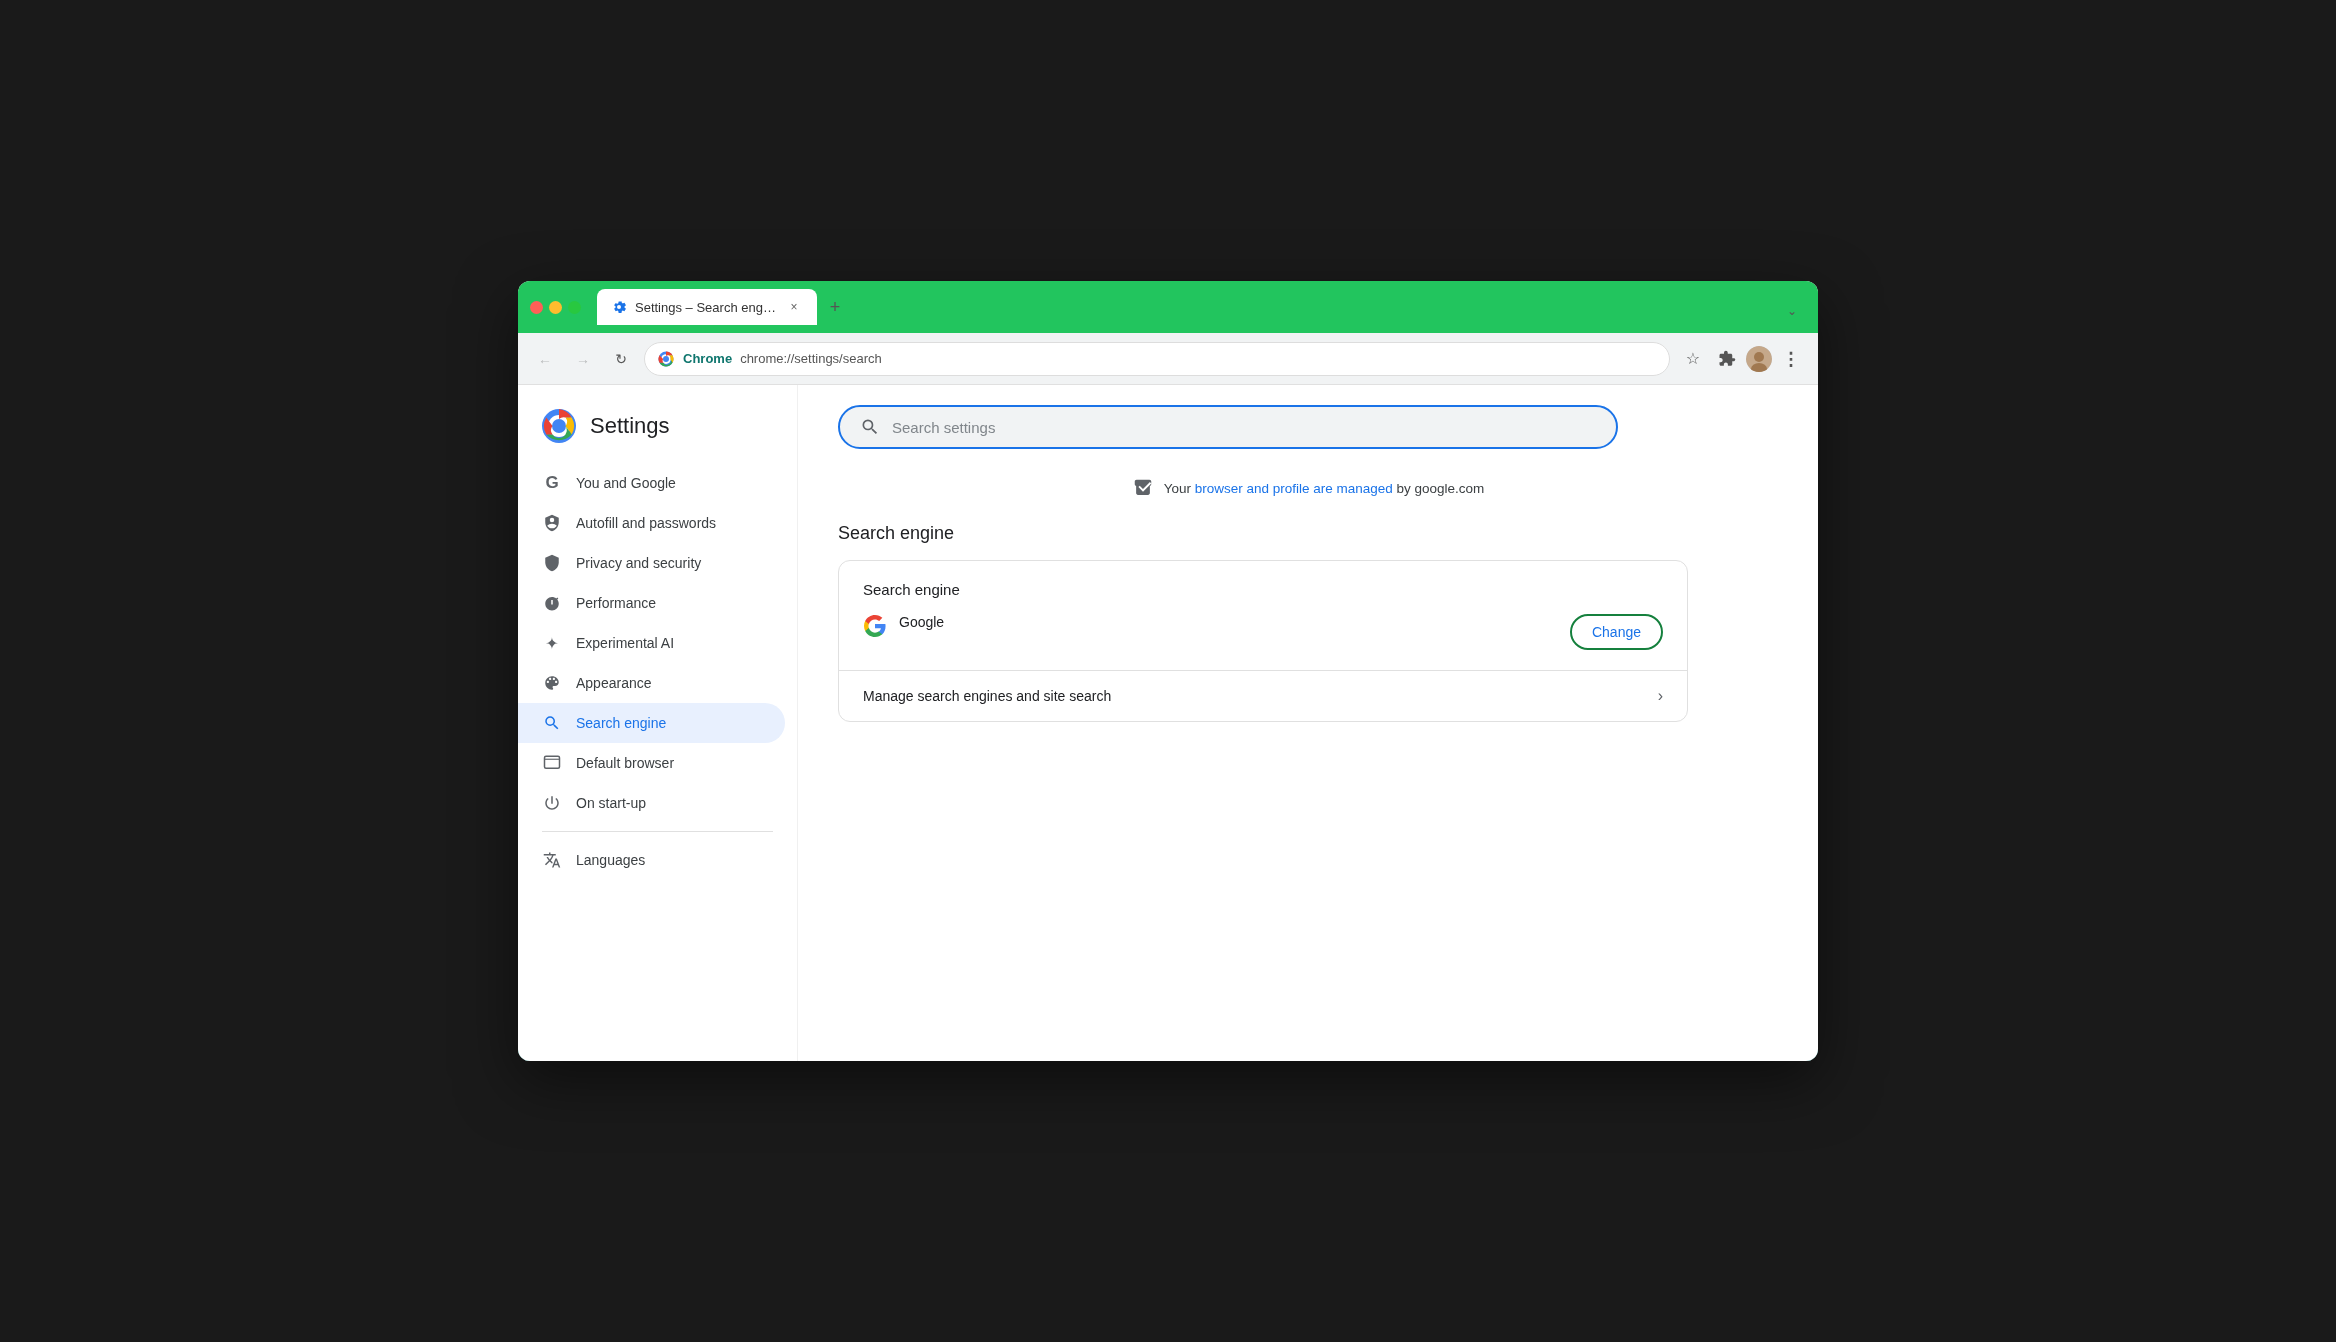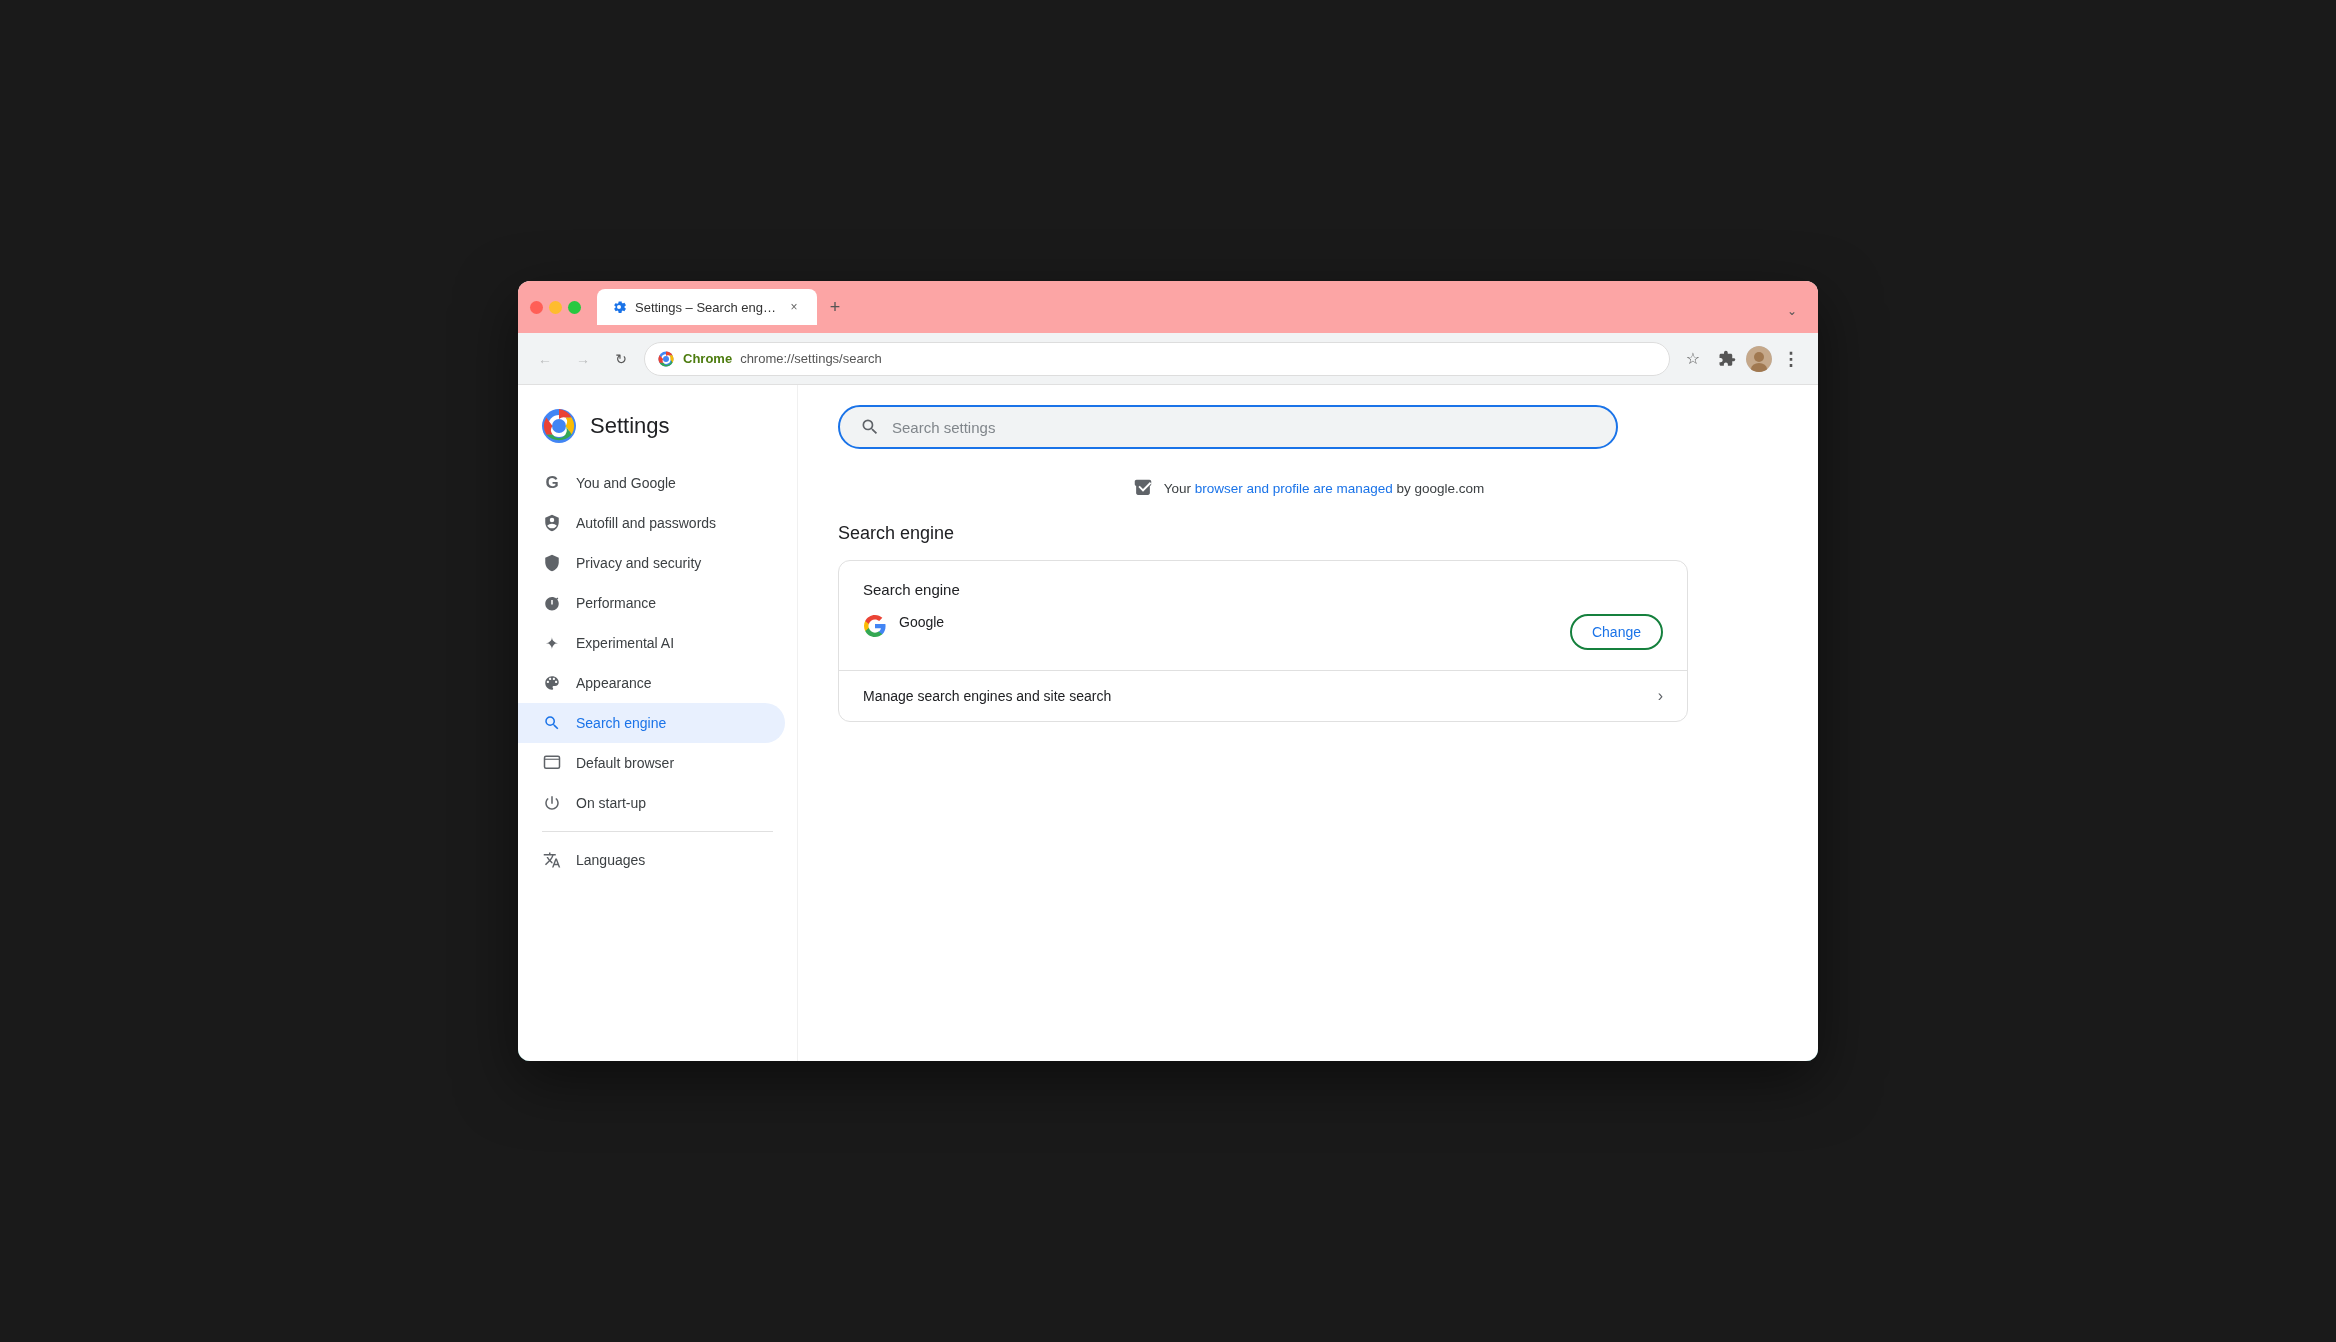--- a/index.html
+++ b/index.html
@@ -18,21 +18,21 @@
       background: #fff;
       border-radius: 12px;
       overflow: hidden;
       box-shadow: 0 20px 60px rgba(0,0,0,0.5);
       display: flex;
       flex-direction: column;
     }
 
     
     .title-bar {
-      background: #fca5a5;
+      background: #22c55e;
       height: 52px;
       display: flex;
       align-items: center;
       padding: 0 12px;
       gap: 8px;
       flex-shrink: 0;
     }
     .traffic-lights {
       display: flex;
       gap: 6px;
@@ -166,21 +166,21 @@
 
     .chrome-icon-small {
       width: 18px;
       height: 18px;
       flex-shrink: 0;
     }
 
     .address-site-label {
       font-size: 13px;
       font-weight: 600;
-      color: #4d7c0f;
+      color: #0f766e;
     }
 
     .address-url {
       font-size: 13px;
       color: #555;
       flex: 1;
     }
 
     .toolbar-actions {
       display: flex;

